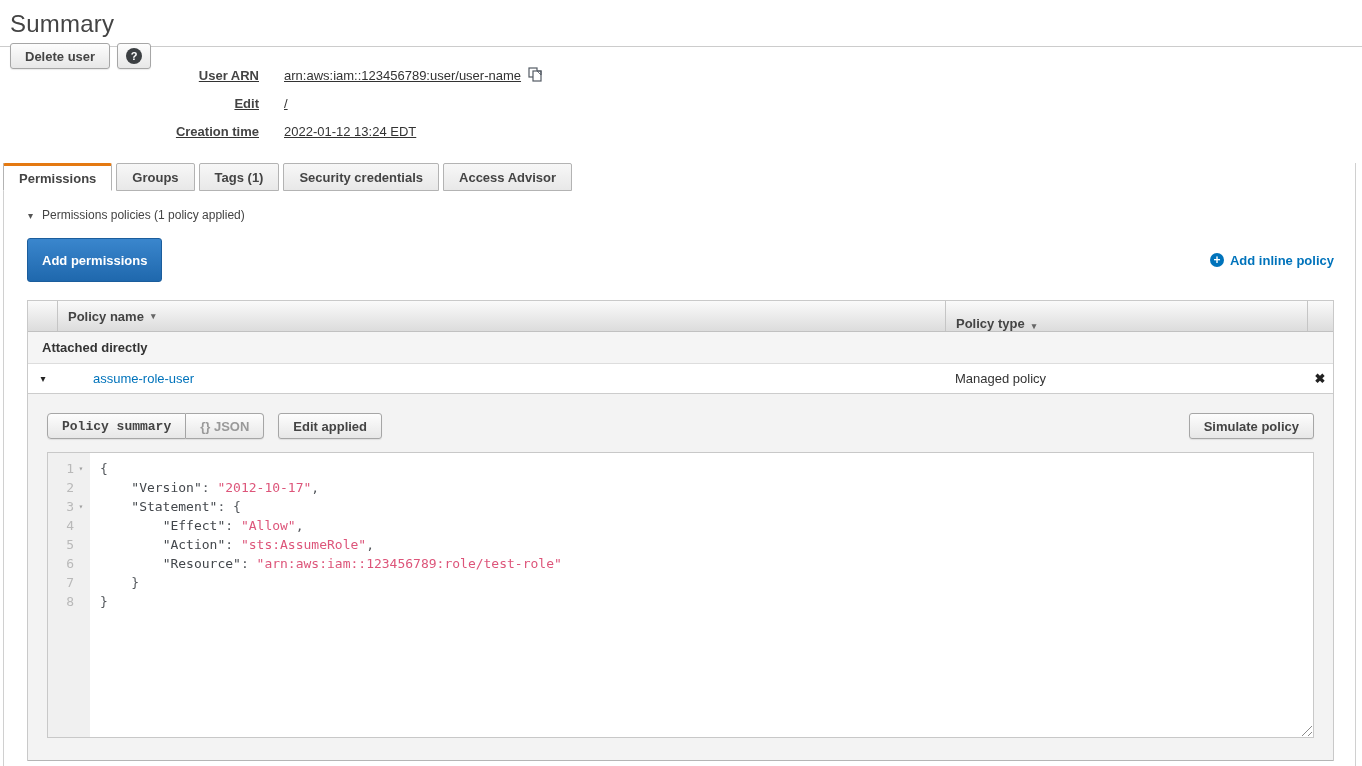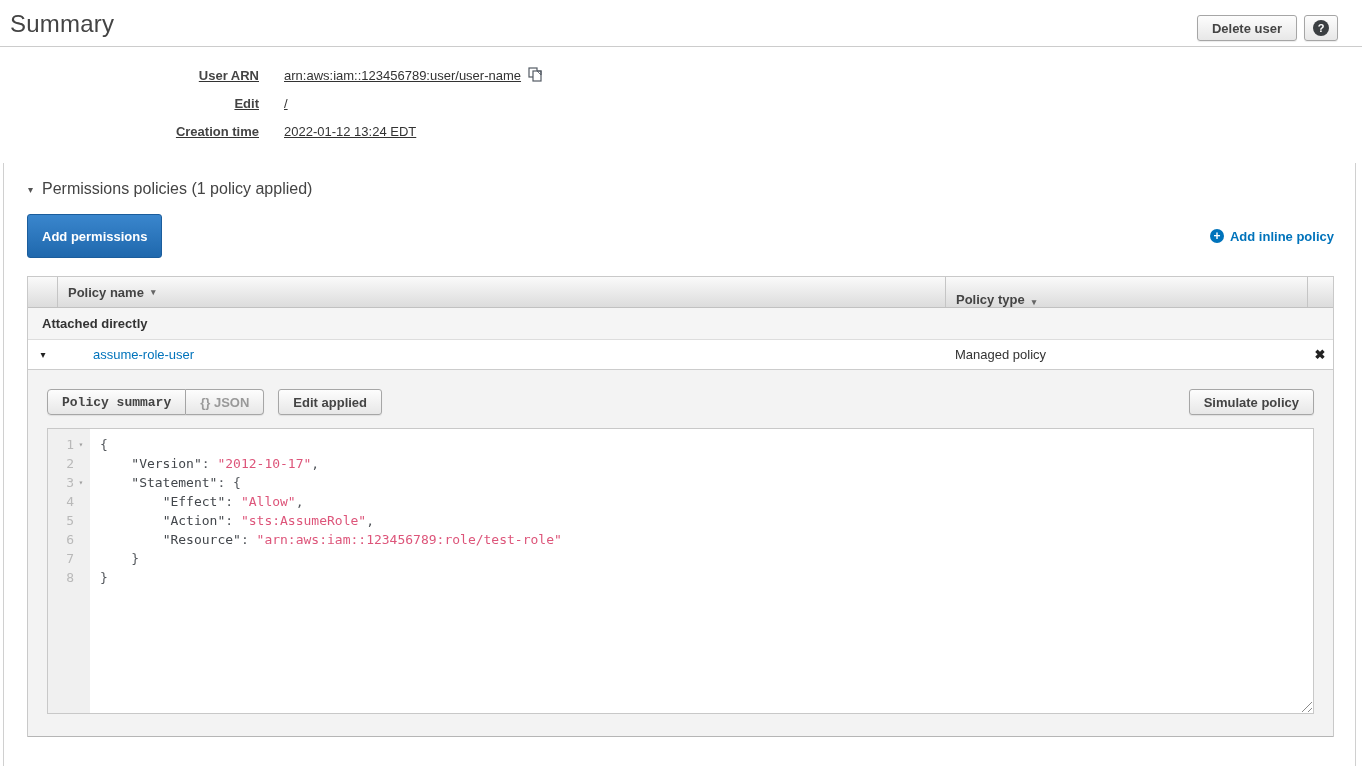--- a/index.html
+++ b/index.html
@@ -9,22 +9,23 @@
     font-size: 13px;
     color: #333;
     background: #fff;
     overflow: hidden;
   }
   .page { width: 1362px; height: 766px; display: flex; flex-direction: column; }
 
   
   .header-row {
     display: flex; align-items: flex-start; justify-content: space-between;
-    padding: 10px 24px 0 10px; height: 47px;
+    padding: 10px 36px 0 10px; height: 47px;
     border-bottom: 1px solid #ccc;
+    flex-direction: column;
   }
   .page-title { font-size: 24px; font-weight: 500; color: #444; letter-spacing: 0.2px; }
   .header-actions { display: flex; gap: 7px; margin-top: 5px; }
   .btn {
     display: inline-flex; align-items: center; justify-content: center;
     background: linear-gradient(to bottom, #fdfdfd, #e7e7e7);
     border: 1px solid #a6a6a6; border-radius: 3px;
     font-weight: bold; font-size: 13px; color: #444;
     padding: 0 14px; height: 26px; cursor: pointer;
     box-shadow: 0 1px 1px rgba(0,0,0,0.08);
@@ -59,21 +60,21 @@
   }
   .tab.active {
     background: #fff; border-top: 3px solid #e47911; border-bottom-color: #fff;
     position: relative;
   }
   .tab-content { padding: 0 21px 0 23px; flex: 1; }
 
   
   .section-header { display: flex; align-items: center; gap: 9px; margin: 17px 0 0 1px; }
   .caret { font-size: 10px; color: #555; }
-  .section-title { font-size: 16px; color: #444; }
+  .section-title { font-size: 12px; color: #444; }
 
   
   .actions-row { display: flex; align-items: center; justify-content: space-between; margin-top: 16px; }
   .btn-primary {
     background: linear-gradient(to bottom, #3a86cd, #1f68ad);
     border: 1px solid #1b5d9c; color: #fff;
     box-shadow: none; height: 44px;
   }
   .inline-link { display: inline-flex; align-items: center; gap: 6px; color: #0073bb; font-weight: bold; cursor: pointer; text-decoration: none; }
   .plus-circle {
@@ -170,20 +171,27 @@
       <div class="info-label">Edit</div>
       <div class="info-value">/</div>
     </div>
     <div class="info-row">
       <div class="info-label">Creation time</div>
       <div class="info-value">2022-01-12 13:24 EDT</div>
     </div>
   </div>
 
   <div class="tab-panel">
+    <div class="tabs-row">
+      <div class="tab active">Permissions</div>
+      <div class="tab">Groups</div>
+      <div class="tab">Tags (1)</div>
+      <div class="tab">Security credentials</div>
+      <div class="tab">Access Advisor</div>
+    </div>
 
     <div class="tab-content">
 
       <div class="section-header">
         <span class="caret">▾</span>
         <span class="section-title">Permissions policies (1 policy applied)</span>
       </div>
 
       <div class="actions-row">
         <button class="btn btn-primary">Add permissions</button>

